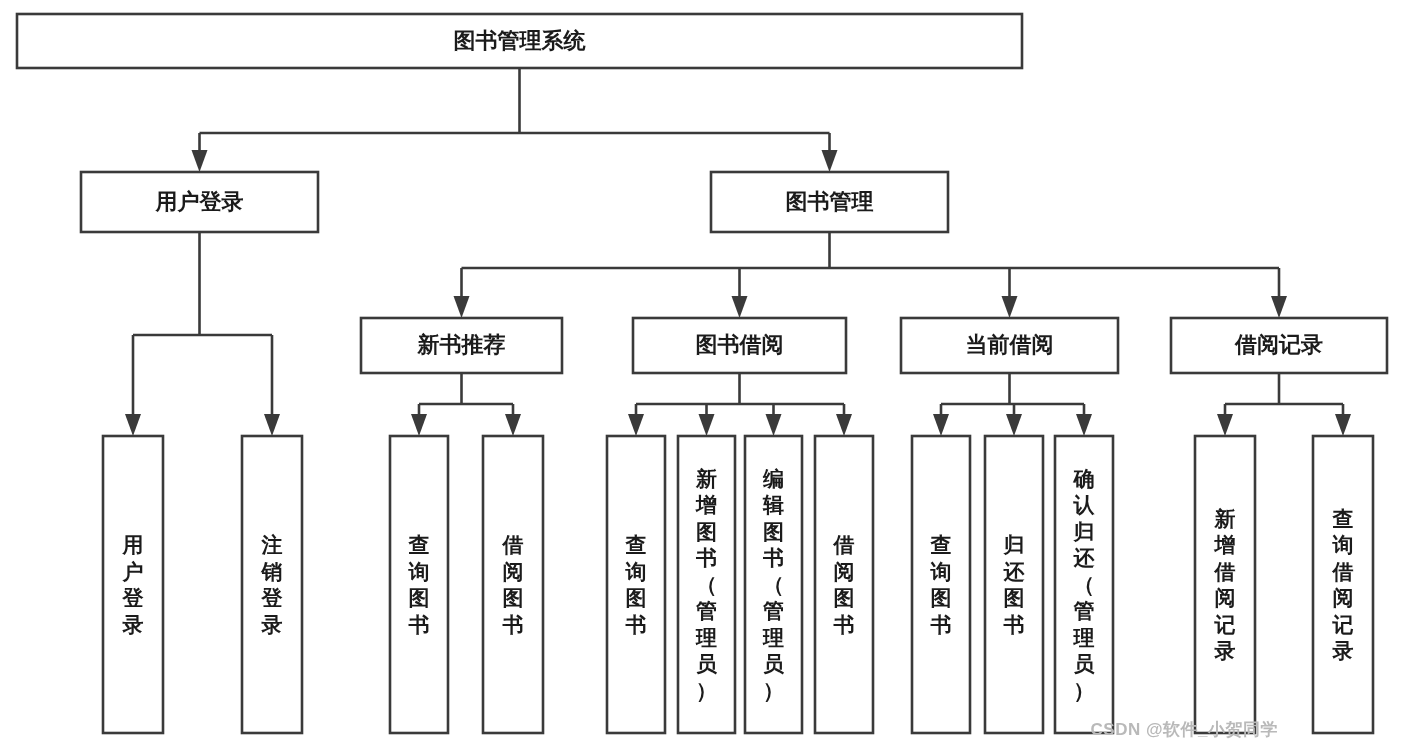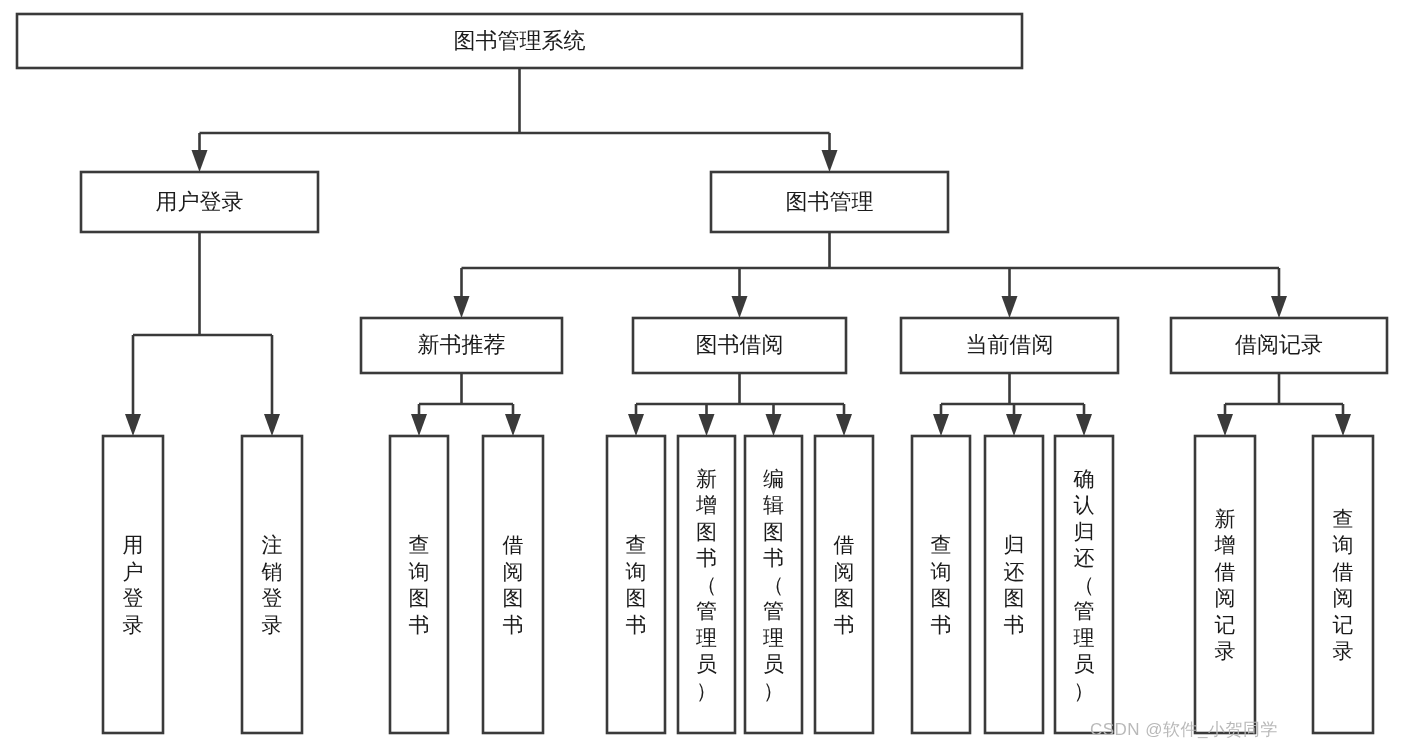--- a/index.html
+++ b/index.html
@@ -11,20 +11,21 @@
     width: 1405px;
     height: 747px;
     font-family: "Liberation Sans", "DejaVu Sans", sans-serif;
     overflow: hidden;
     position: relative;
   }
   #diagram-root {
     position: relative;
     width: 1290px;
     height: 747px;
+    font-weight: bold;
   }
   svg.diagram-canvas {
     position: absolute;
     left: 0;
     top: 0;
     width: 1405px;
     height: 747px;
     display: block;
   }
   .node-box {

